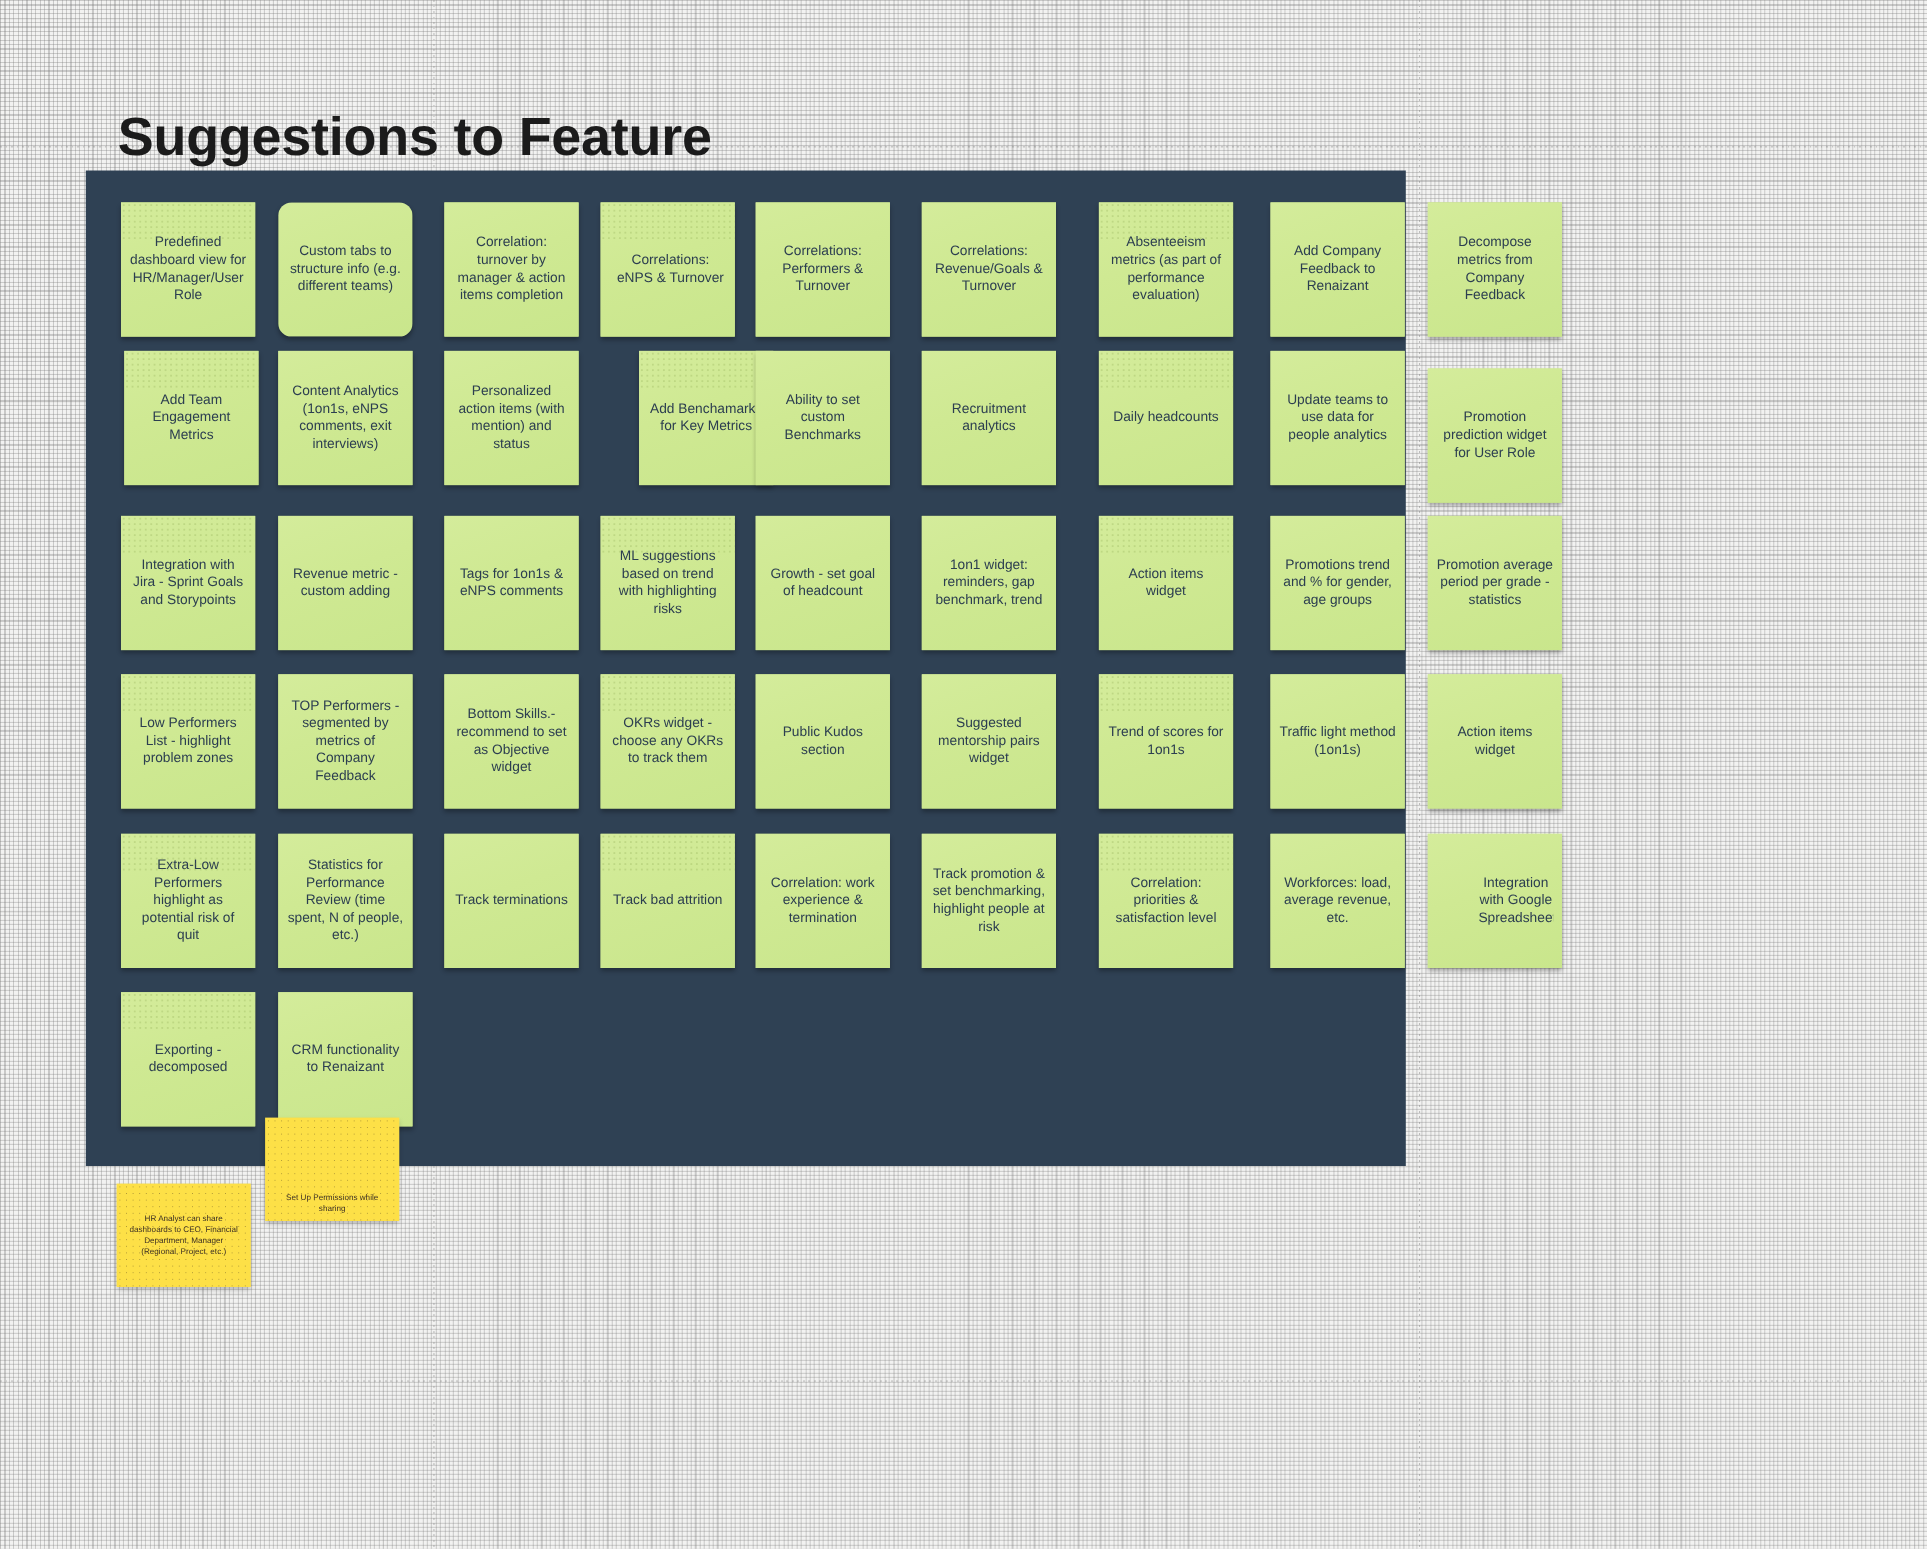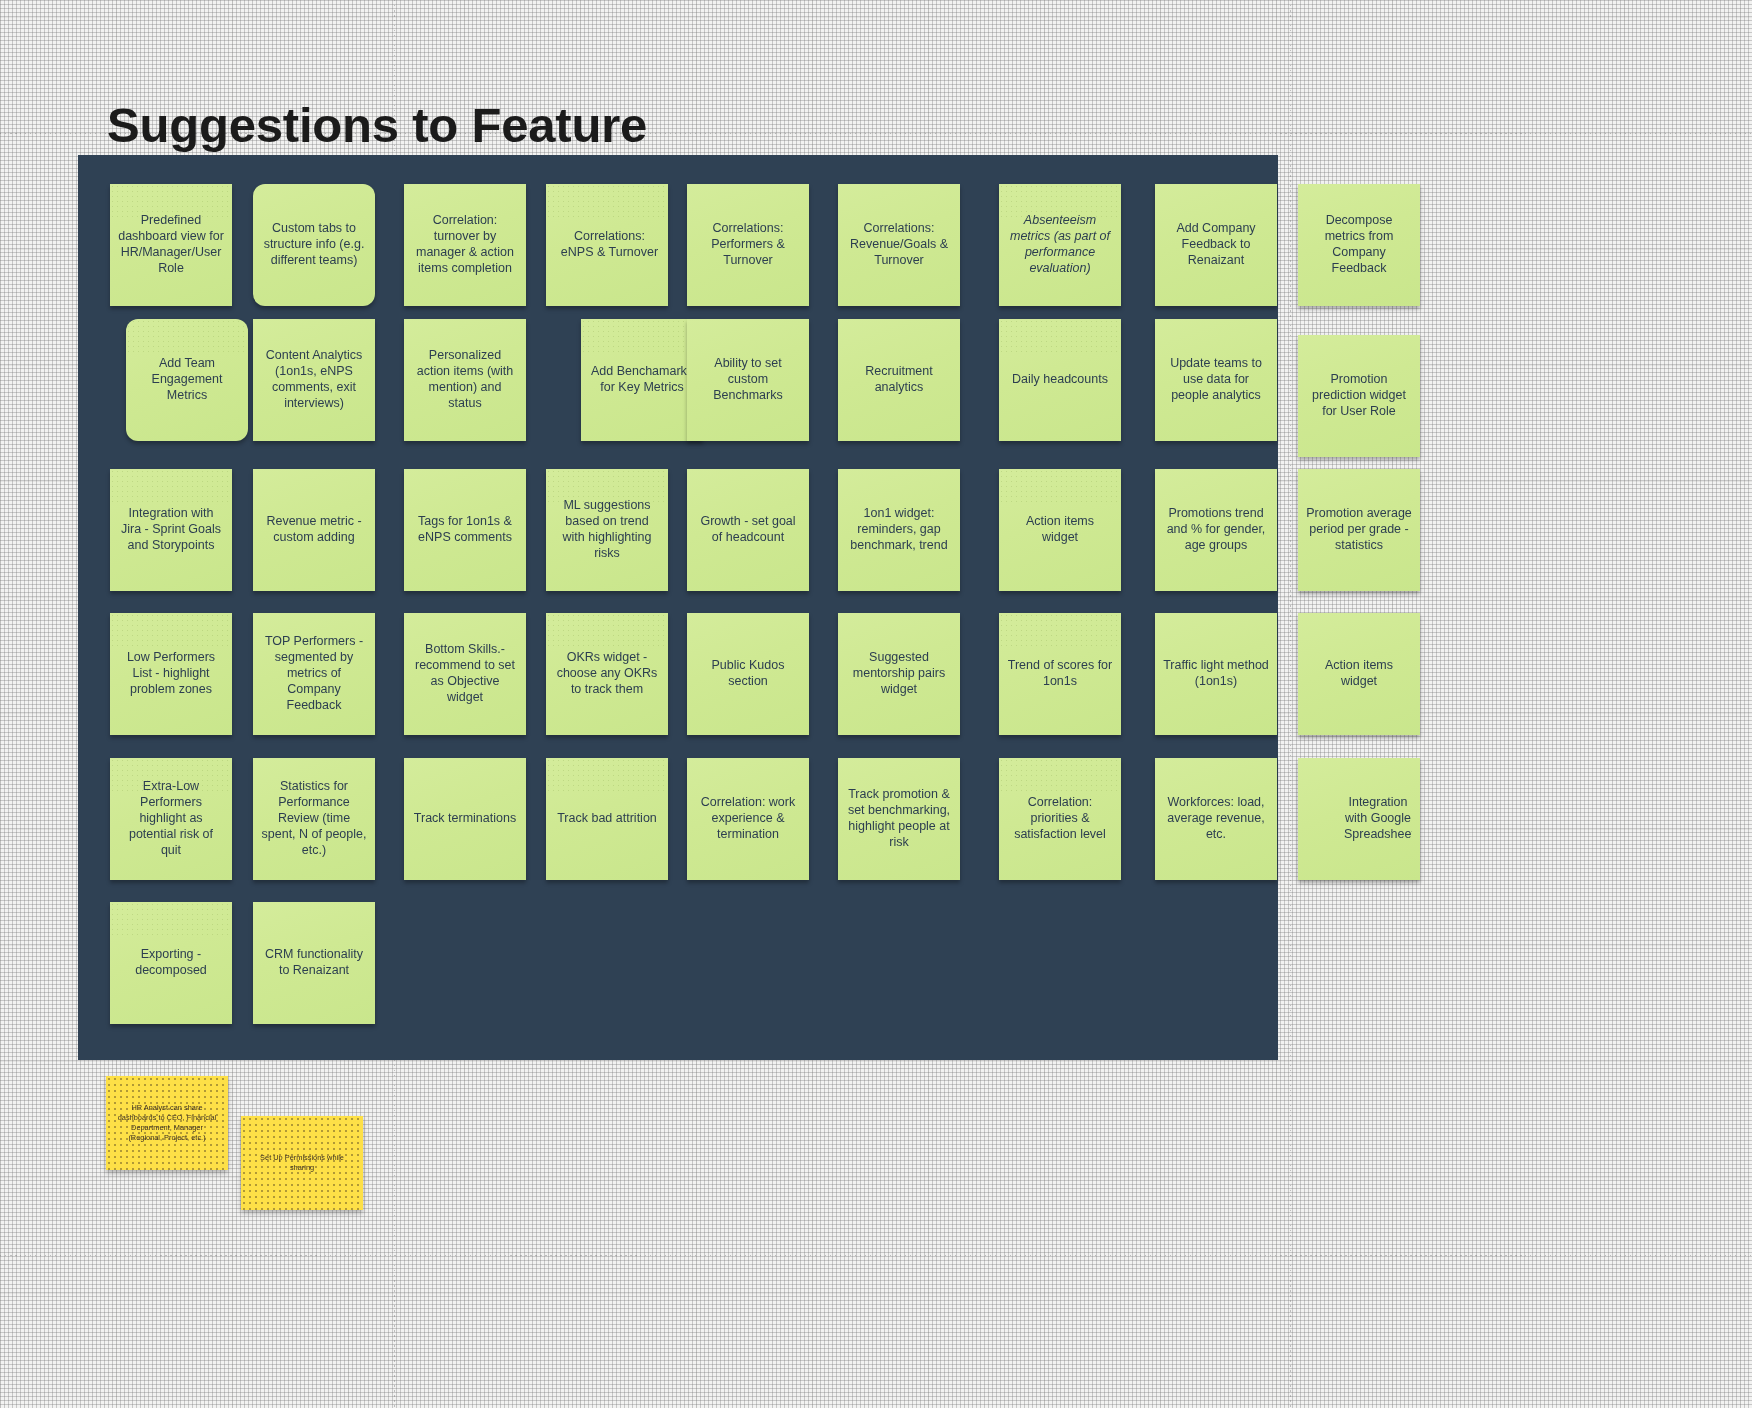--- a/index.html
+++ b/index.html
@@ -178,30 +178,30 @@
     </div>
     <div class="note green speck" style="left: 546px; top: 184px; padding-left: 13px;">
       <div class="note-txt">Correlations: eNPS &amp; Turnover</div>
     </div>
     <div class="note green" style="left: 687px; top: 184px;">
       <div class="note-txt">Correlations: Performers &amp; Turnover</div>
     </div>
     <div class="note green" style="left: 838px; top: 184px;">
       <div class="note-txt">Correlations: Revenue/Goals &amp; Turnover</div>
     </div>
-    <div class="note green speck" style="left: 999px; top: 184px; font-style: italic;">
+    <div class="note green speck" style="left: 999px; top: 184px;">
       <div class="note-txt">Absenteeism metrics (as part of performance evaluation)</div>
     </div>
     <div class="note green" style="left: 1155px; top: 184px;">
       <div class="note-txt">Add Company Feedback to Renaizant</div>
     </div>
     <div class="note green" style="left: 1298px; top: 184px;">
       <div class="note-txt">Decompose metrics from Company Feedback</div>
     </div>
-    <div class="note green speck" style="left: 126px; top: 319px; border-radius: 12px;">
+    <div class="note green speck" style="left: 113px; top: 319px;">
       <div class="note-txt">Add Team Engagement Metrics</div>
     </div>
     <div class="note green" style="left: 253px; top: 319px;">
       <div class="note-txt">Content Analytics (1on1s, eNPS comments, exit interviews)</div>
     </div>
     <div class="note green" style="left: 404px; top: 319px;">
       <div class="note-txt">Personalized action items (with mention) and status</div>
     </div>
     <div class="note green speck" style="left: 546px; top: 319px; margin-left: 35px;">
       <div class="note-txt">Add Benchamarks for Key Metrics</div>
@@ -306,16 +306,16 @@
       <div class="note-txt">Exporting - decomposed</div>
     </div>
     <div class="note green" style="left: 253px; top: 902px;">
       <div class="note-txt">CRM functionality to Renaizant</div>
     </div>
   </div>
 <div id="loose-layer">
     <div class="note orange" style="left: 106px; top: 1076px;">
       <div class="note-txt">HR Analyst can share dashboards to CEO, Financial Department, Manager (Regional, Project, etc.)</div>
     </div>
-    <div class="note orange" style="left: 241px; top: 1116px;">
+    <div class="note orange" style="left: 241px; top: 1016px; align-items: flex-end;">
       <div class="note-txt">Set Up Permissions while sharing</div>
     </div>
   </div>
 
 </body></html>

